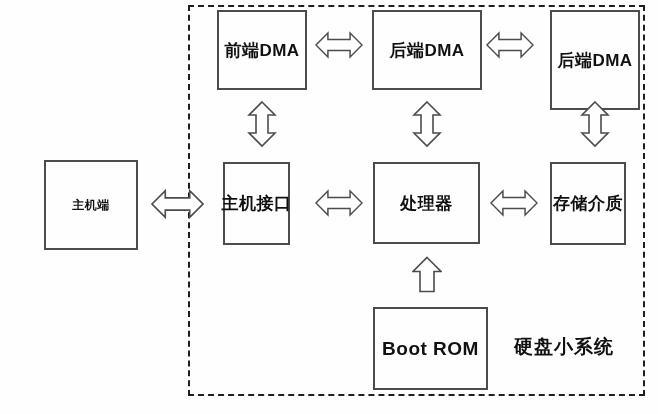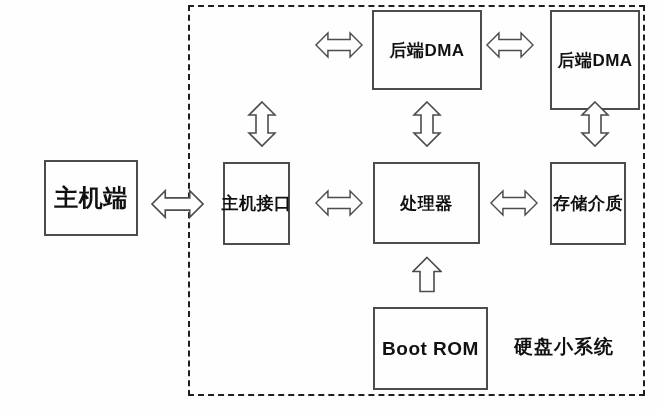--- a/index.html
+++ b/index.html
@@ -35,21 +35,21 @@
     display: flex;
     align-items: center;
     justify-content: center;
     font-weight: bold;
     font-size: 17px;
     color: #111111;
     letter-spacing: 0.5px;
     z-index: 3;
     white-space: nowrap;
   }
-  .node-host           { left: 44px;  top: 160px; width: 94px;  height: 76px; font-size: 24px; }
+  .node-host           { left: 44px;  top: 160px; width: 94px;  height: 90px; font-size: 12px; }
   .node-front-dma      { left: 217px; top: 10px;  width: 90px;  height: 80px; }
   .node-cache-ram      { left: 372px; top: 10px;  width: 110px; height: 80px; }
   .node-back-dma       { left: 550px; top: 10px;  width: 90px;  height: 100px; }
   .node-host-interface { left: 223px; top: 162px; width: 67px;  height: 83px; }
   .node-processor      { left: 373px; top: 162px; width: 107px; height: 82px; }
   .node-storage-media  { left: 550px; top: 162px; width: 76px;  height: 83px; }
   .node-boot-rom       { left: 373px; top: 307px; width: 115px; height: 83px; font-size: 19px; }
   
   .arrow {
     position: absolute;
@@ -86,20 +86,21 @@
   }
 </style>
 </head>
 <body>
 
 <div class="stage">
 
   <div class="boundary"></div>
 
   <div class="node node-host">主机端</div>
+  <div class="node node-front-dma">前端DMA</div>
   <div class="node node-cache-ram">后端DMA</div>
   <div class="node node-back-dma">后端DMA</div>
   <div class="node node-host-interface">主机接口</div>
   <div class="node node-processor">处理器</div>
   <div class="node node-storage-media">存储介质</div>
   <div class="node node-boot-rom">Boot ROM</div>
 
   <svg class="arrow arr-a" viewBox="0 0 52 32">
     <polygon points="1,16 14,3 14,10 38,10 38,3 51,16 38,29 38,22 14,22 14,29"></polygon>
   </svg>

